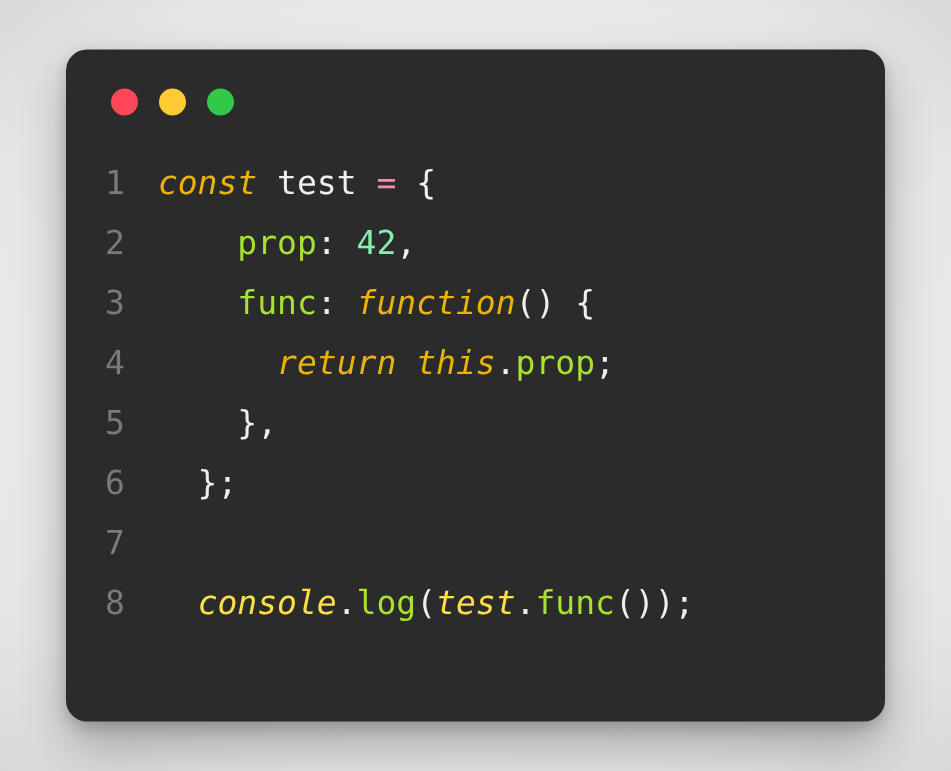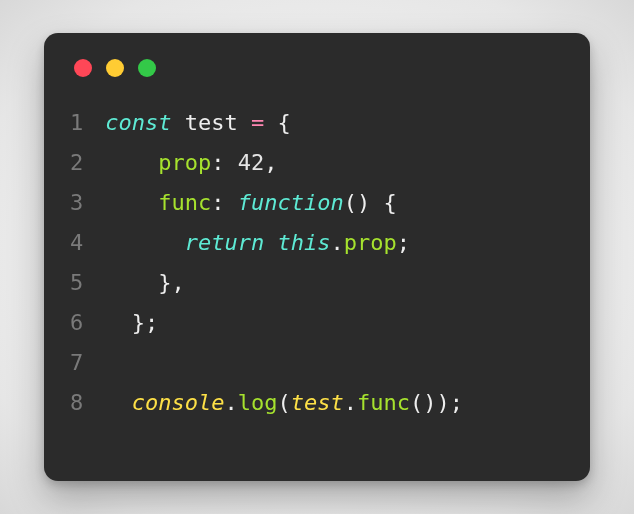--- a/index.html
+++ b/index.html
@@ -43,26 +43,26 @@
     color: #7a7a7a;
     text-align: right;
     padding-right: 22px;
     user-select: none;
   }
   .gutter .ln { display: block; }
   .code { flex: 1; }
   .code .line { display: block; min-height: 40px; }
 
   
-  .kw      { color: #5eead4; font-style: italic; }   
+  .kw      { color: #eab308; font-style: italic; }   
   .ident   { color: #eeeeee; }
   .prop    { color: #a6e22e; text-align: right; }   
   .op      { color: #ff87b2; }   
   .punct   { color: #eeeeee; }
-  .num     { color: #e5e5e5; }
+  .num     { color: #86efac; }
   .obj     { color: #fde047; font-style: italic; }   
 </style>
 </head>
 <body>
 
 <div class="window">
   <div class="traffic">
     <div class="dot red"></div>
     <div class="dot yellow"></div>
     <div class="dot green"></div>

